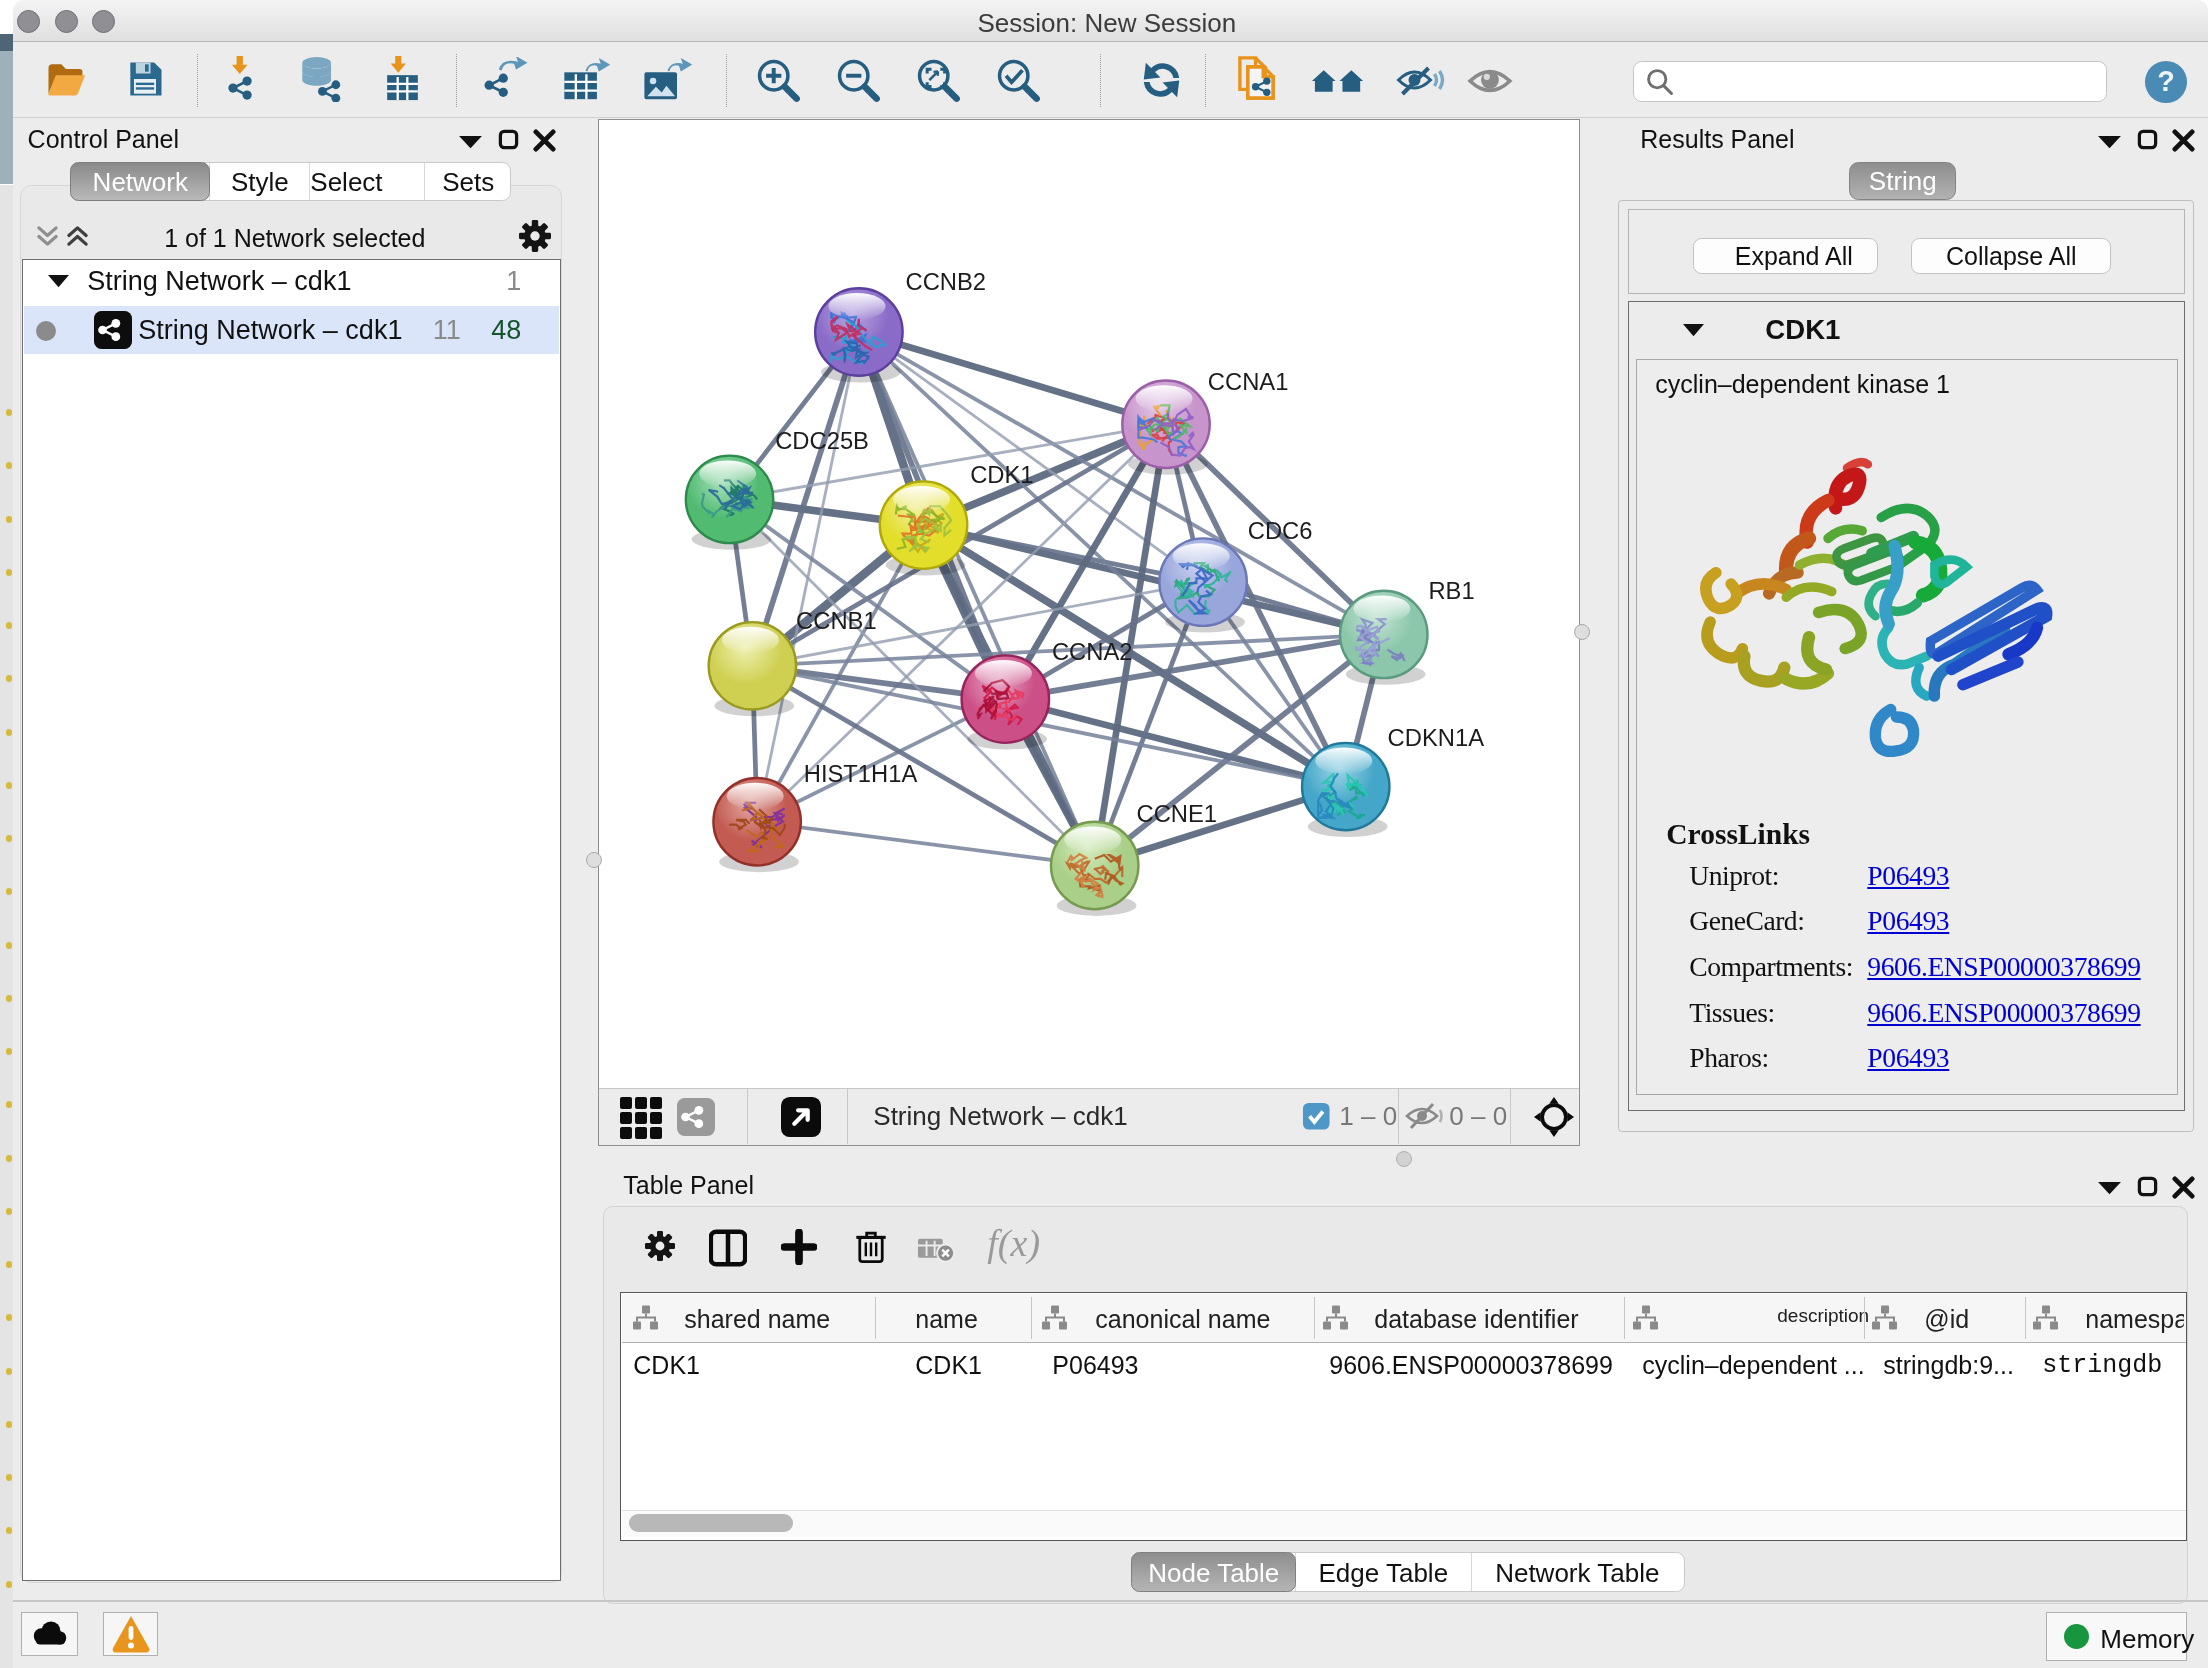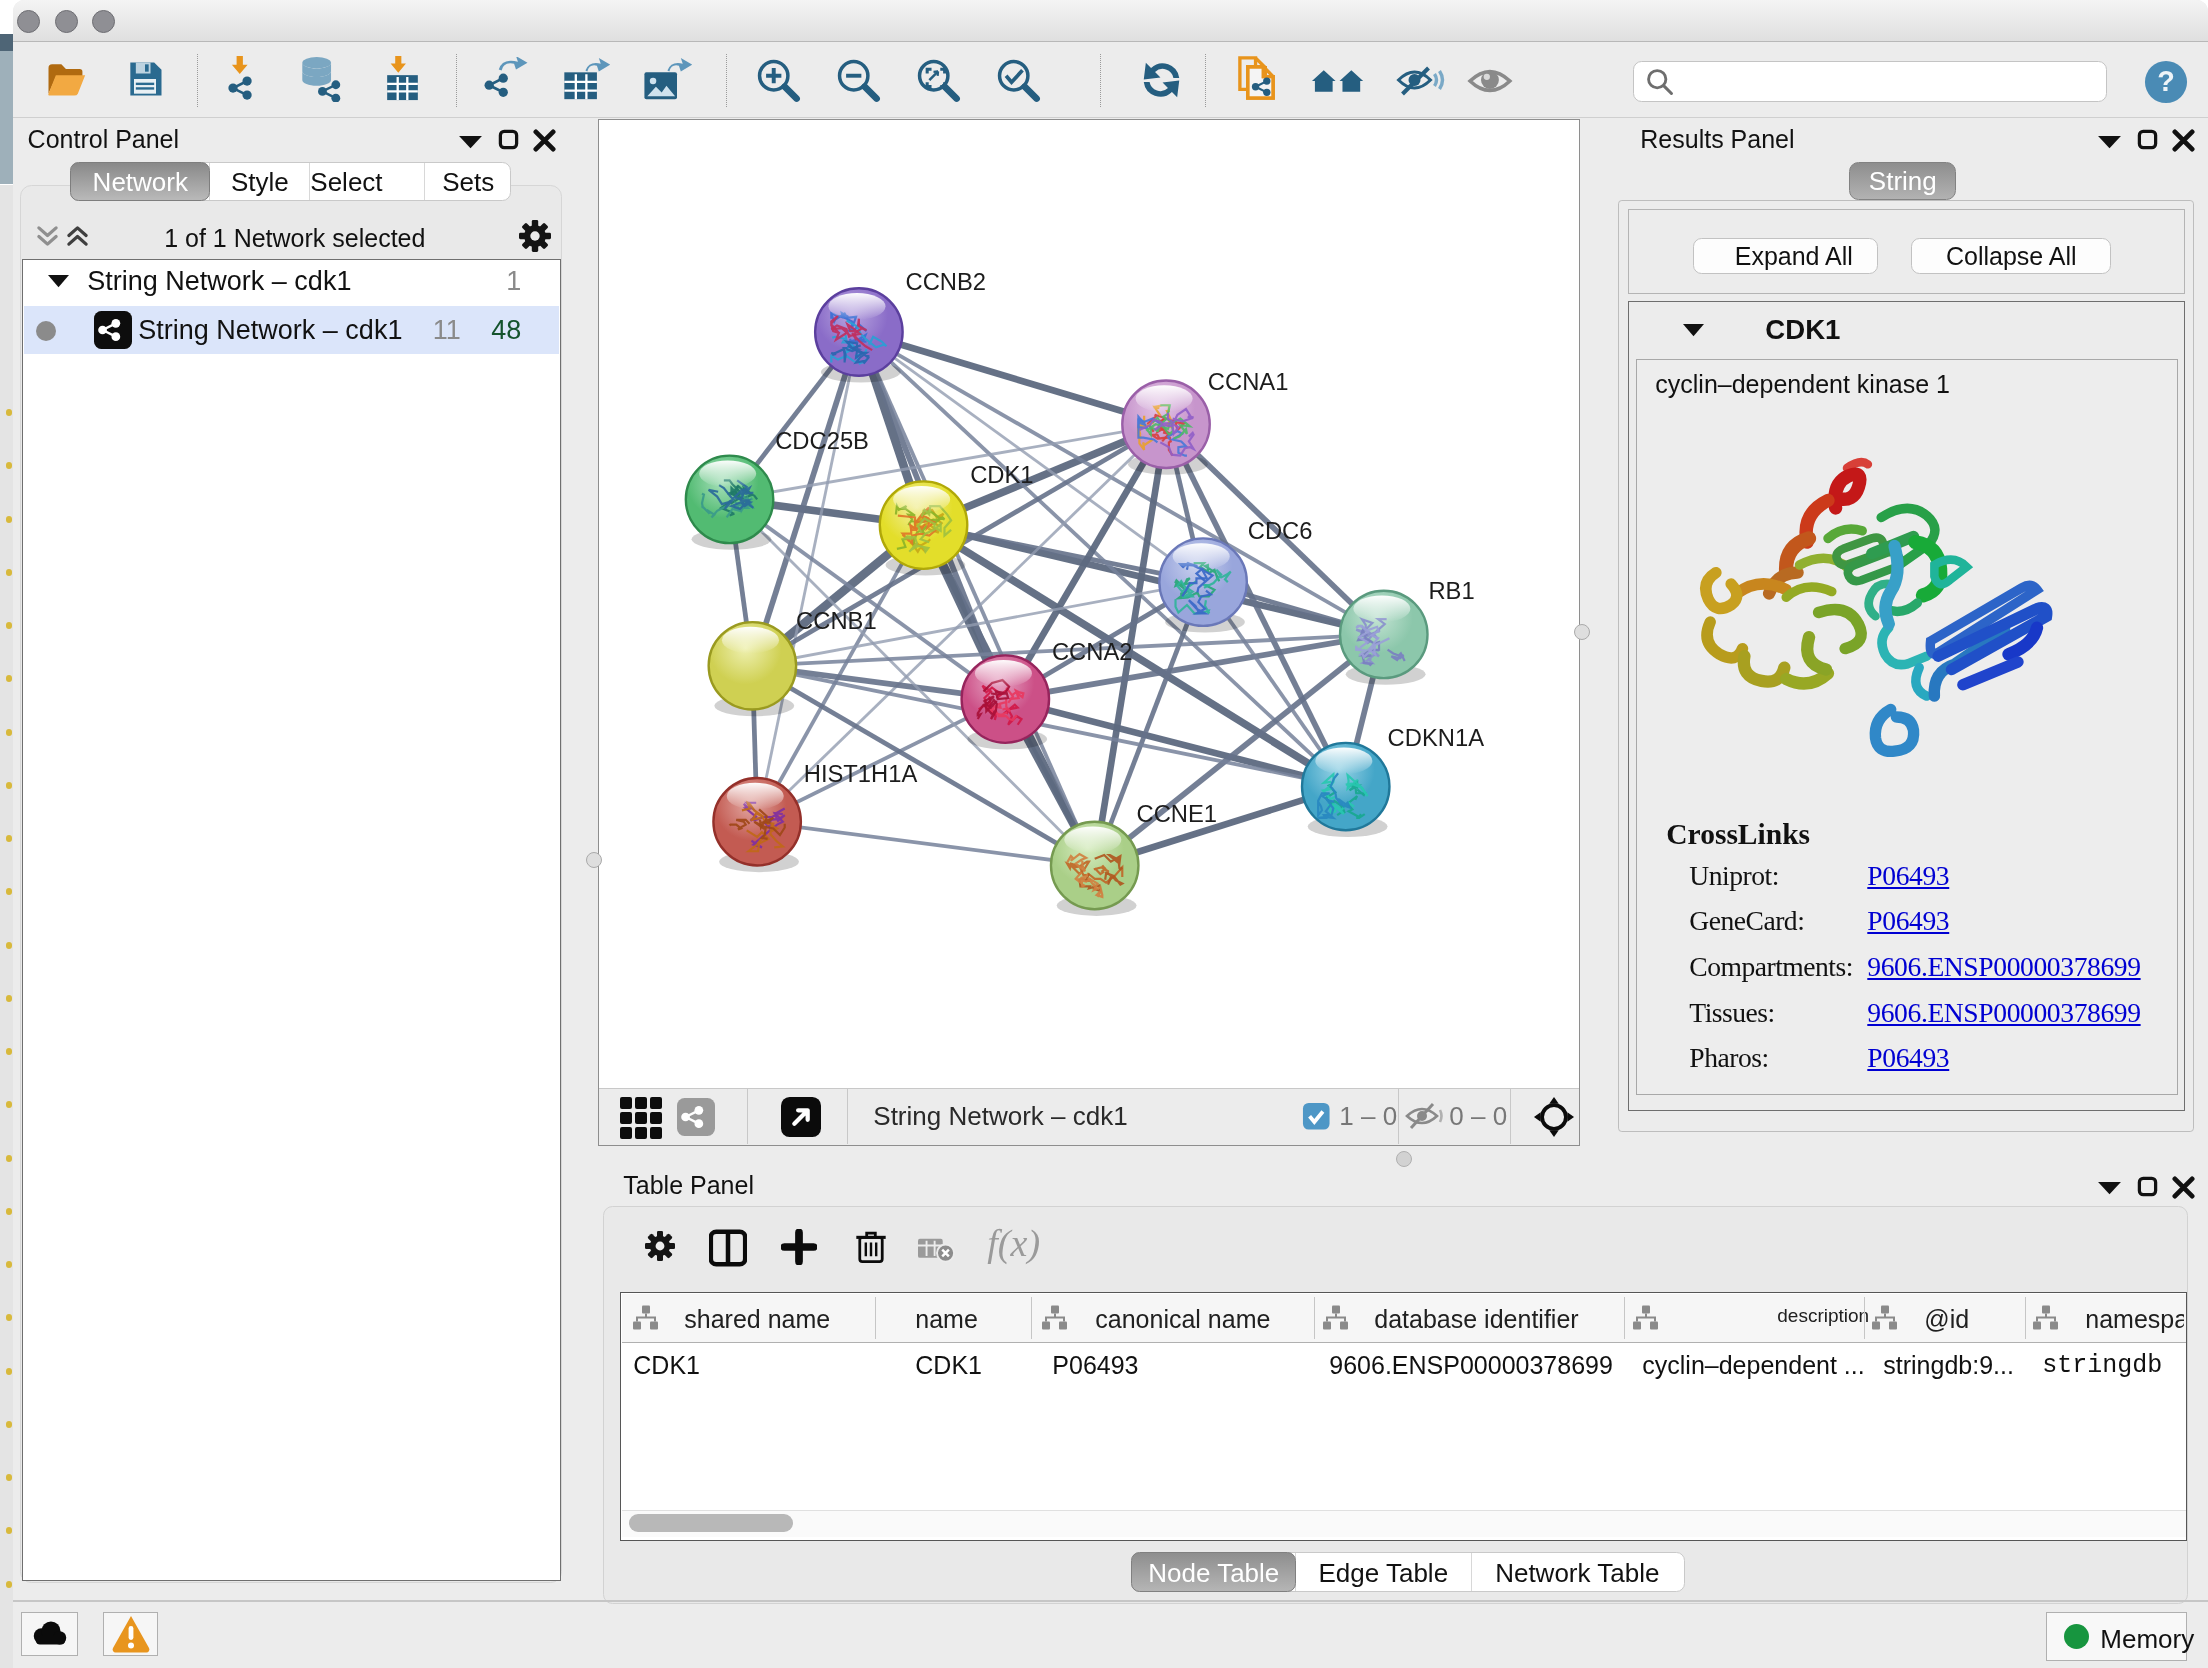--- a/index.html
+++ b/index.html
@@ -31,20 +31,21 @@
     <div class="abs" style="left:5.7px;top:1368px;width:6.7px;height:6.7px;border-radius:50%;background:#d8b93c;"></div>
     <div class="abs" style="left:5.7px;top:1421px;width:6.7px;height:6.7px;border-radius:50%;background:#d8b93c;"></div>
     <div class="abs" style="left:5.7px;top:1474px;width:6.7px;height:6.7px;border-radius:50%;background:#d8b93c;"></div>
     <div class="abs" style="left:5.7px;top:1527px;width:6.7px;height:6.7px;border-radius:50%;background:#d8b93c;"></div>
     <div class="abs" style="left:5.7px;top:1581px;width:6.7px;height:6.7px;border-radius:50%;background:#d8b93c;"></div>
 <div class="abs" id="win" style="left:13.3px;top:0;width:2195px;height:1668px;background:#ececec;border-radius:11.4px 11.4px 0 0;overflow:hidden;">
 <div class="abs" style="left:0px;top:0px;width:2195px;height:42px;background:linear-gradient(#f4f4f4,#dfdfdf);border-bottom:1px solid #b8b8b8;border-radius:11.4px 11.4px 0 0;"></div>
 <div class="abs" style="left:3.8px;top:9.5px;width:23px;height:23px;border-radius:50%;background:#8f8f94;border:1px solid #6e6e73;"></div>
 <div class="abs" style="left:42px;top:9.5px;width:23px;height:23px;border-radius:50%;background:#8f8f94;border:1px solid #6e6e73;"></div>
 <div class="abs" style="left:79px;top:9.5px;width:23px;height:23px;border-radius:50%;background:#8f8f94;border:1px solid #6e6e73;"></div>
+<div class="txt" style="left:846px;top:7.6px;width:495px;text-align:center;font-size:26px;color:#3c3c3c;">Session: New Session</div>
 <div class="abs" style="left:0px;top:43px;width:2195px;height:75px;background:#ececec;border-bottom:1px solid #cfcfcf;"></div>
 <svg class="abs" style="left:29.5px;top:57px;" width="44" height="44" viewBox="0 0 48 48">
         <path d="M6 40 L6 12 Q6 8 10 8 L20 8 L25 13 L40 13 Q43 13 43 16 L43 22 L14 22 Z" fill="#b06a10"></path>
 <path d="M6 40 L14 20 L46 20 L38 40 Q37 42 34 42 L8 42 Q5 42 6 40 Z" fill="#f2a942"></path>
       </svg>
 <svg class="abs" style="left:110px;top:57px;" width="44" height="44" viewBox="0 0 48 48">
         <path d="M8 6 h26 l8 8 v28 h-34 z" fill="#2a6a90"></path>
 <rect x="14" y="6" width="16" height="12" fill="#bdd3e0"></rect>
 <rect x="24" y="8" width="4" height="8" fill="#2a6a90"></rect>
 <rect x="12" y="24" width="24" height="16" fill="#e9f0f4"></rect>

